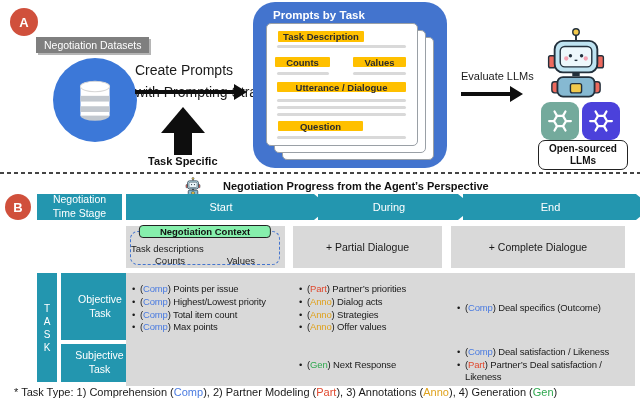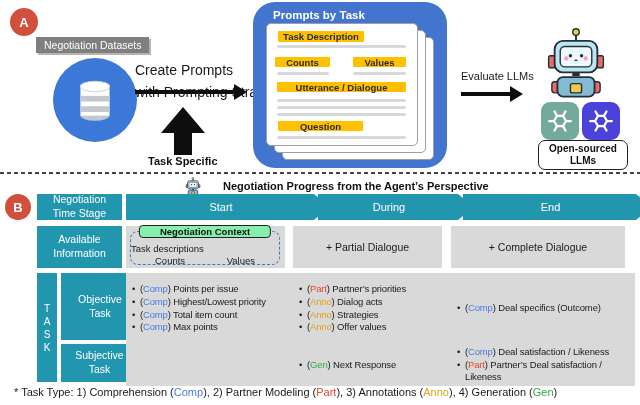--- a/index.html
+++ b/index.html
@@ -173,22 +173,20 @@
     </svg>
   </div>
   <div class="b-title">Negotiation Progress from the Agent’s Perspective</div>
 
   <div class="tcell" style="left:37px;top:194px;width:85px;height:26px;">Negotiation
 Time Stage</div>
   <div class="chev" style="left:126px;top:194px;width:190px;height:26px;">Start</div>
   <div class="chev" style="left:318px;top:194px;width:142px;height:26px;">During</div>
   <div class="chev" style="left:463px;top:194px;width:175px;height:26px;">End</div>
 
-  <div class="tcell" style="left:37px;top:226px;width:85px;height:42px;">Available
-Information</div>
   <div class="gcell" style="left:126px;top:226px;width:159px;height:42px;">
     <div class="ctx-dashed">
       <div class="ctx-title">Negotiation Context</div>
       <div class="ctx-line1">Task descriptions</div>
       <div class="ctx-line2">
         <span>Counts</span>
         <span>Values</span>
       </div>
     </div>
   </div>

